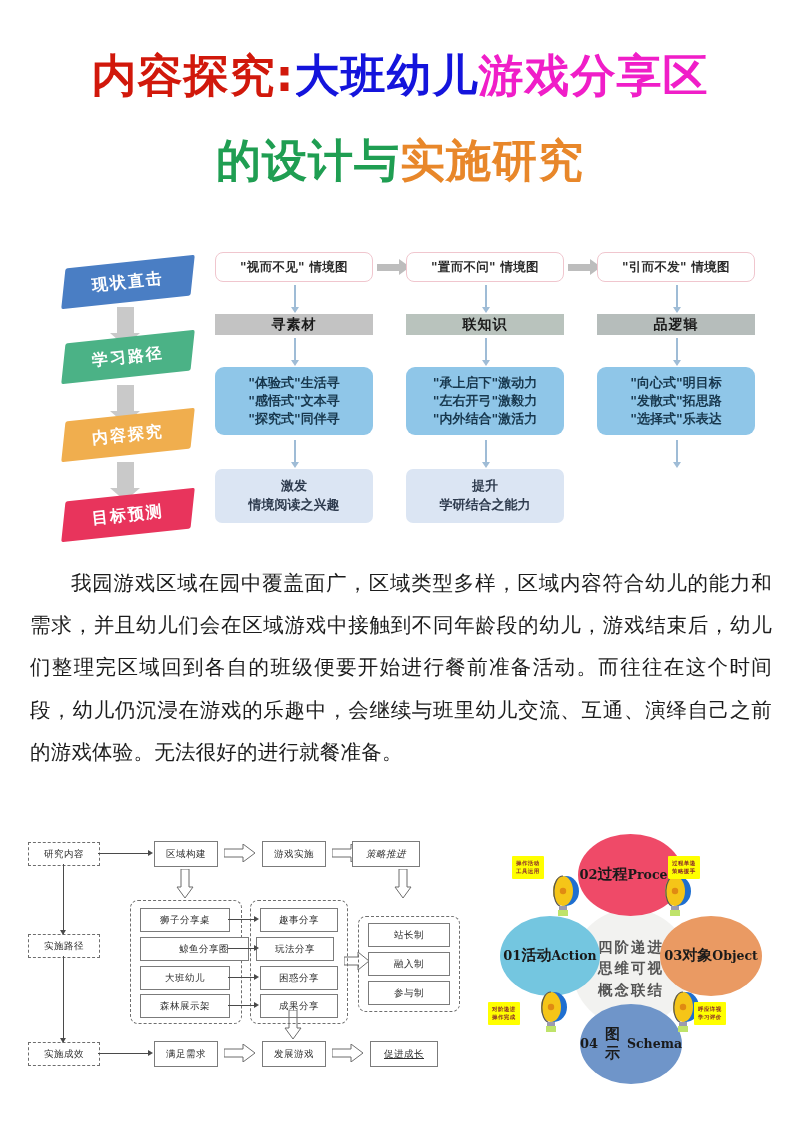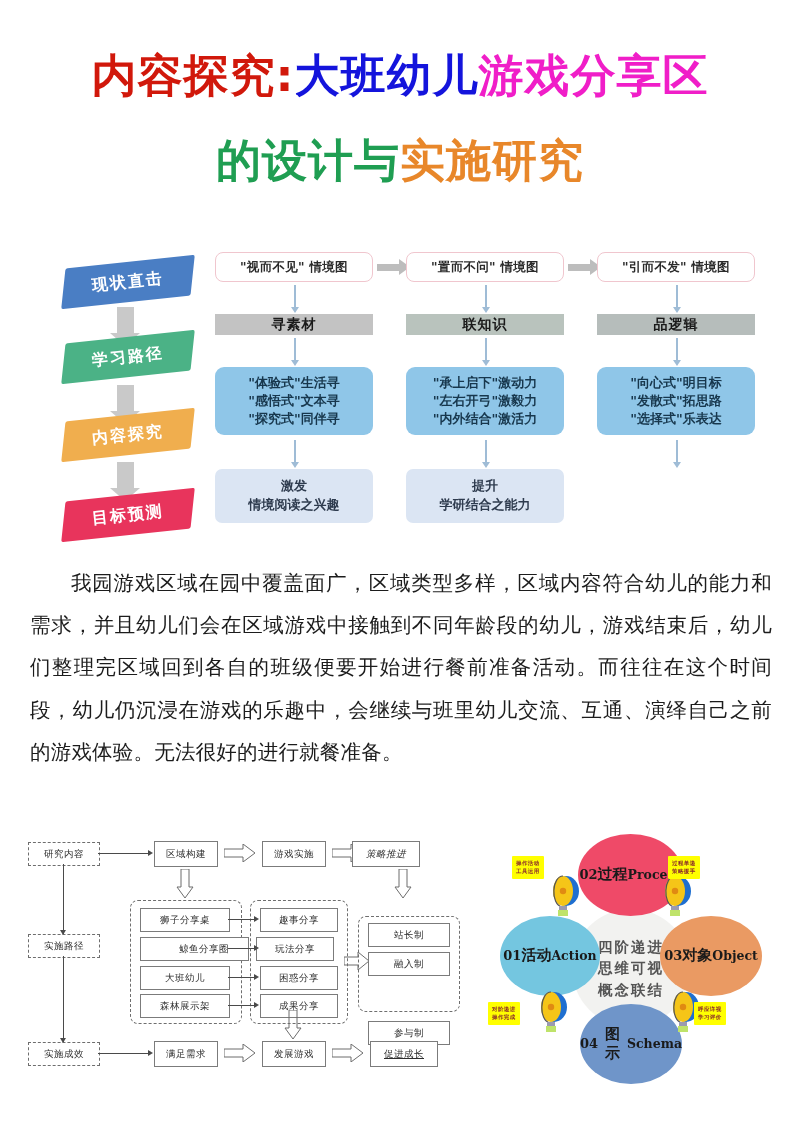--- a/index.html
+++ b/index.html
@@ -336,21 +336,21 @@
     <div class="ah" style="left:226px;top:171.5px;"></div>
 
     <div class="blk" style="left:316px;top:122px;">
       <svg width="26" height="18" viewBox="0 0 26 18">
           <path d="M0 5 L14 5 L14 0 L25 9 L14 18 L14 13 L0 13 Z" fill="none" stroke="#6d6d6d" stroke-width="1"></path>
         </svg>
     </div>
 
     <div class="node" style="left:340px;top:93px;width:80px;height:22px;">站长制</div>
     <div class="node" style="left:340px;top:122px;width:80px;height:22px;">融入制</div>
-    <div class="node" style="left:340px;top:151px;width:80px;height:22px;margin-top:40px;">参与制</div>
+    <div class="node" style="left:340px;top:151px;width:80px;height:22px;">参与制</div>
 
     <div class="ln h" style="left:70px;top:223px;width:52px;"></div>
     <div class="ah" style="left:120px;top:219.5px;"></div>
     <div class="node" style="left:126px;top:211px;width:62px;height:24px;">满足需求</div>
 
     <div class="blk" style="left:196px;top:214px;">
       <svg width="32" height="18" viewBox="0 0 32 18">
           <path d="M0 5 L19 5 L19 0 L31 9 L19 18 L19 13 L0 13 Z" fill="none" stroke="#6d6d6d" stroke-width="1"></path>
         </svg>
     </div>

